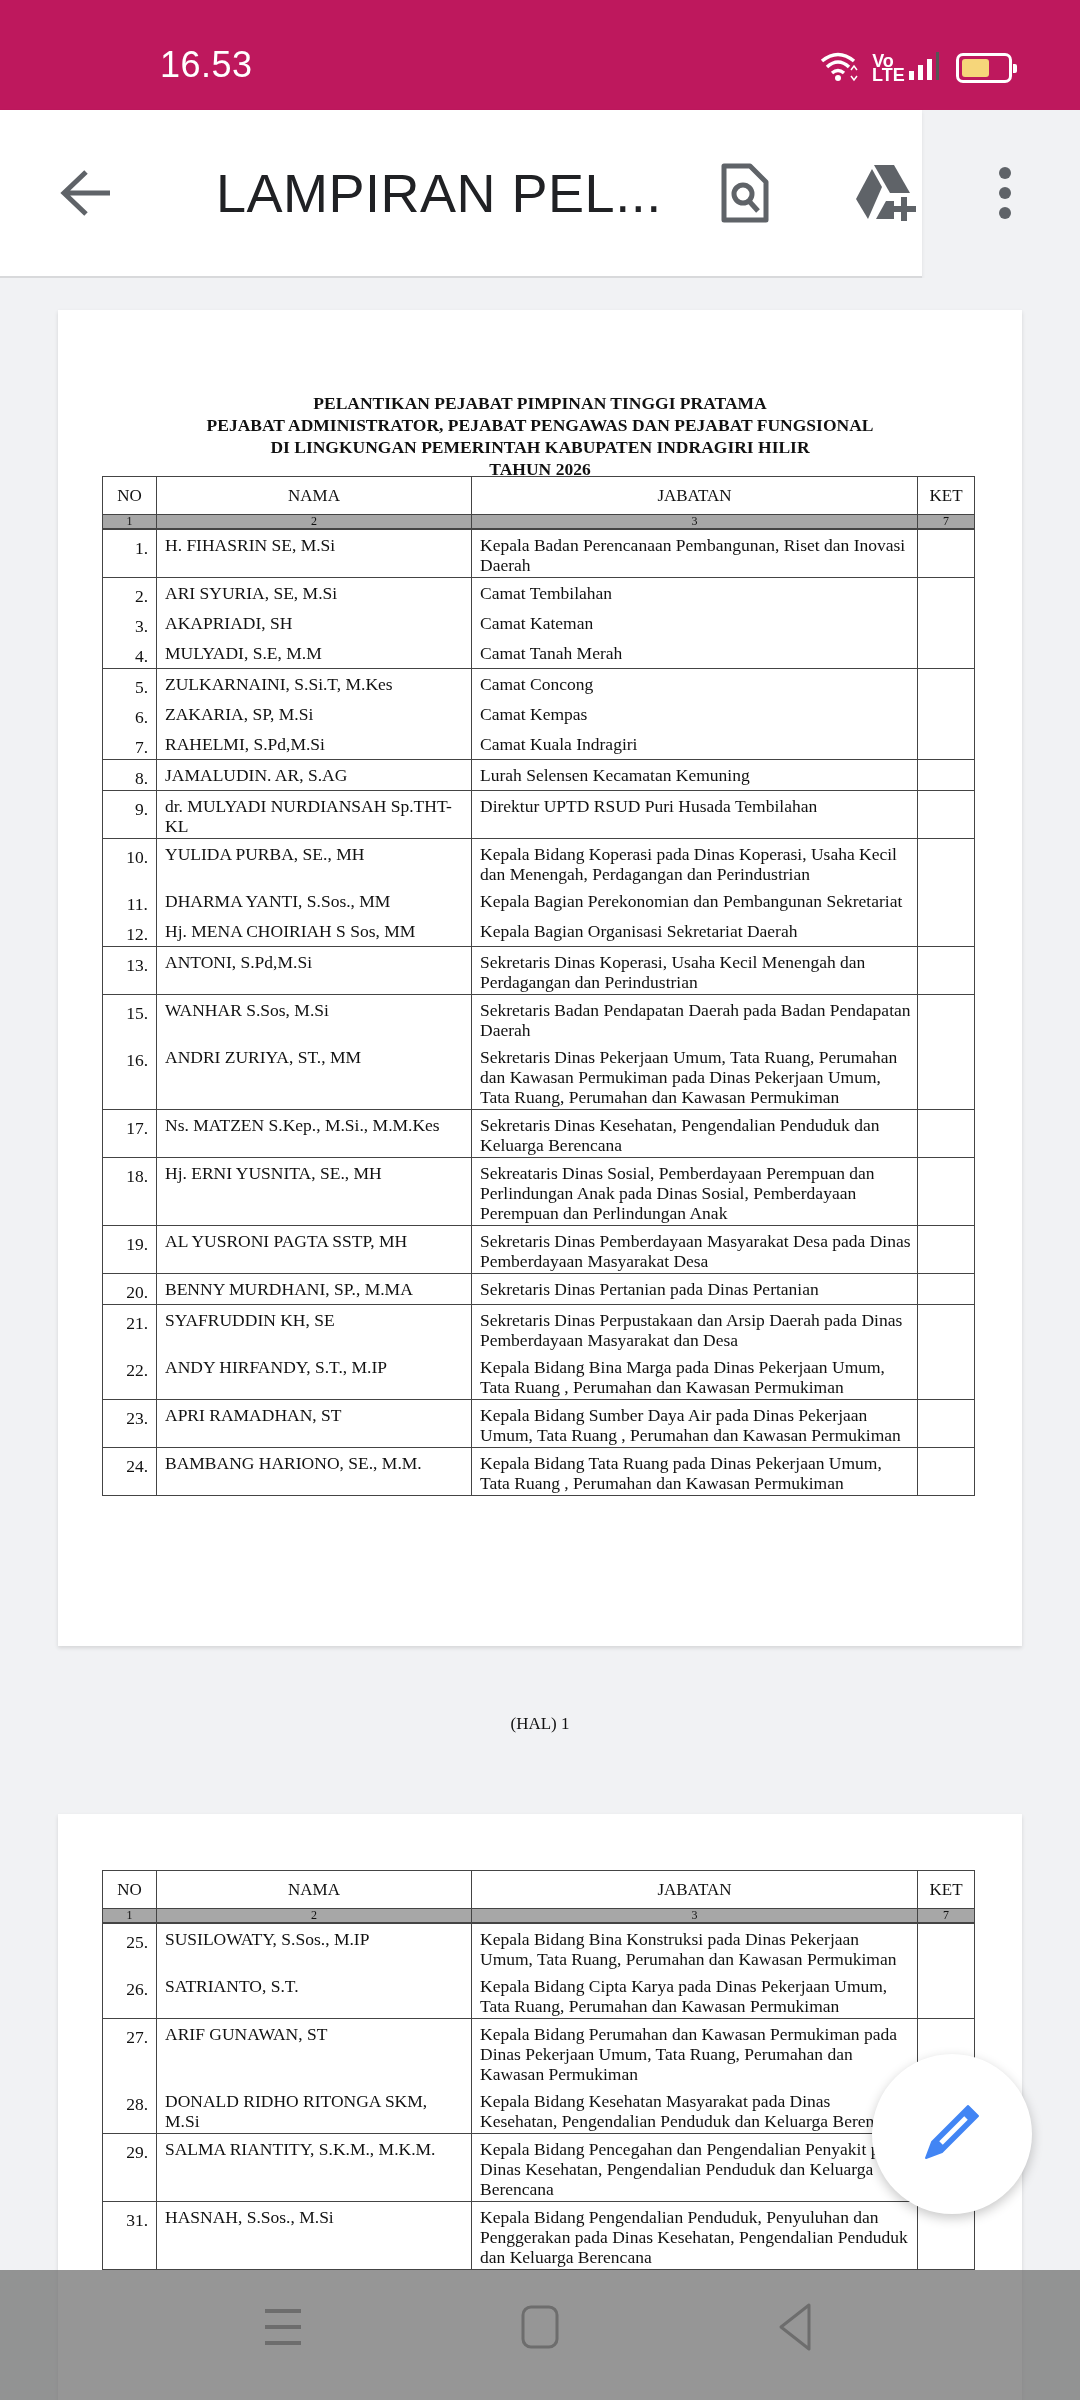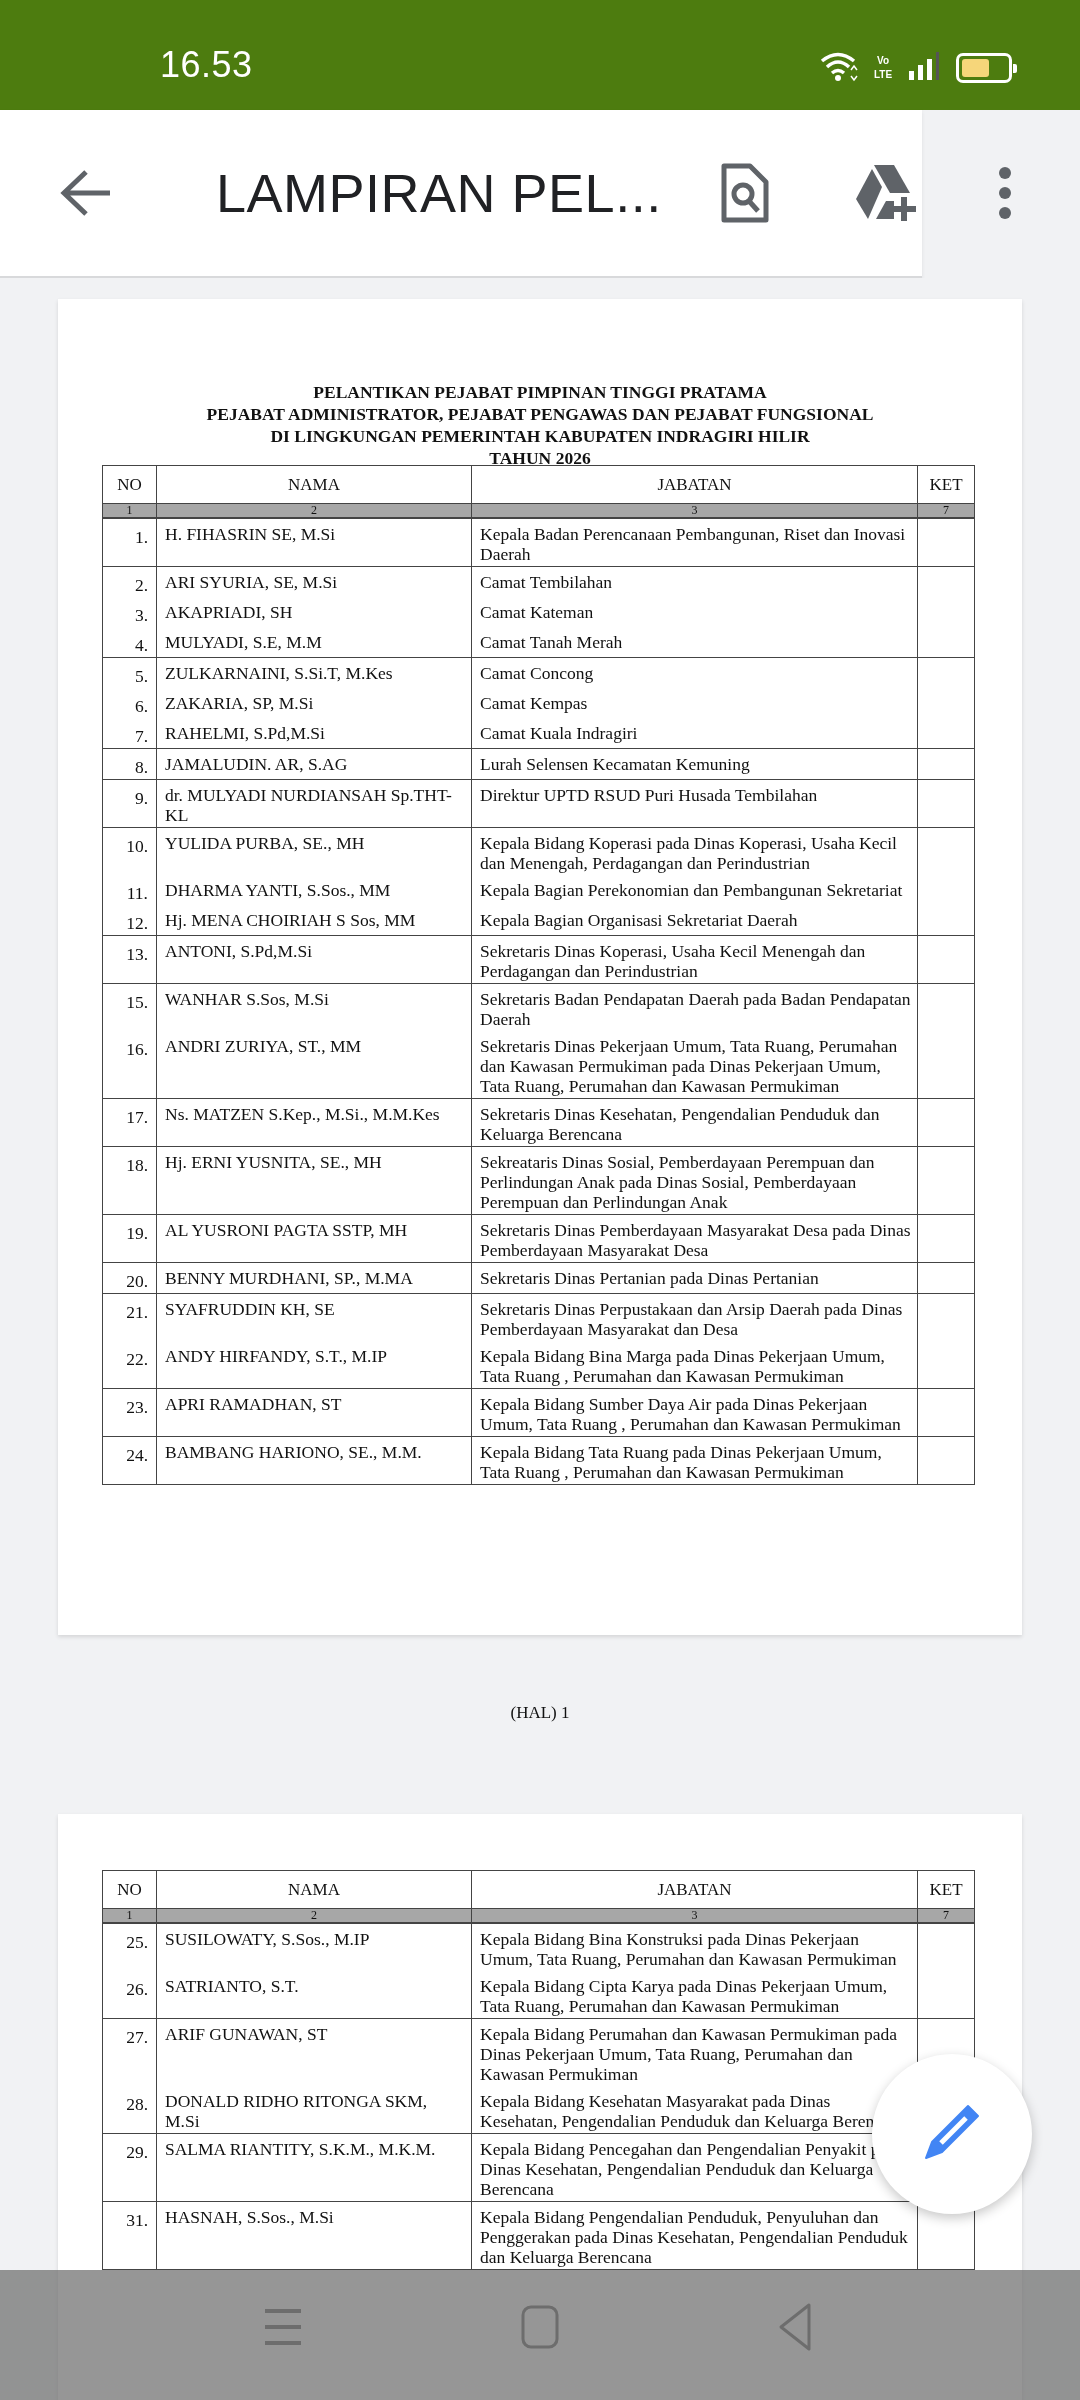--- a/index.html
+++ b/index.html
@@ -1,34 +1,34 @@
 <!DOCTYPE html>
 <html><head>
 <meta charset="utf-8">
 <style>
   * { box-sizing: border-box; margin: 0; padding: 0; }
   html, body { width: 1080px; height: 2400px; overflow: hidden; background: #f1f2f4; }
   body { position: relative; font-family: "Liberation Sans", sans-serif; }
 
-  .status-bar { position: absolute; left: 0; top: 0; width: 1080px; height: 110px; background: #4d7c0f; color: #fff; padding-left: 28px; }
+  .status-bar { position: absolute; left: 0; top: 0; width: 1080px; height: 110px; background: #be185d; color: #fff; padding-left: 28px; }
   .status-time { position: absolute; left: 160px; top: 44px; font-size: 36px; letter-spacing: 0.5px; }
   .status-icons { position: absolute; right: 68px; top: 50px; display: flex; align-items: center; gap: 14px; }
-  .volte { font-size: 10px; line-height: 14px; font-weight: bold; text-align: center; width: 22px; }
+  .volte { font-size: 18px; line-height: 14px; font-weight: bold; text-align: center; width: 22px; }
   .battery { width: 56px; height: 30px; border: 3px solid #fff; border-radius: 7px; position: relative; padding: 3px; }
   .battery::after { content: ""; position: absolute; right: -8px; top: 8px; width: 4px; height: 9px; background: #fff; border-radius: 0 2px 2px 0; }
   .battery-fill { height: 100%; background: #f6d67a; border-radius: 3px; }
 
   .app-bar { position: absolute; left: 0; top: 110px; width: 922px; height: 168px; background: #fff; border-bottom: 2px solid #d8d9db; box-shadow: 0 2px 4px rgba(0,0,0,0.08); }
   .back-btn { position: absolute; left: 50px; top: 52px; width: 70px; height: 66px; display: flex; align-items: center; justify-content: center; }
   .doc-title { position: absolute; left: 216px; top: 52px; font-size: 54px; color: #202124; letter-spacing: 0.5px; }
   .ab-icon { position: absolute; top: 50px; width: 70px; height: 70px; display: flex; align-items: center; justify-content: center; }
 
   .viewer { position: absolute; left: 0; top: 278px; width: 1080px; height: 2122px; overflow: hidden; background: #f1f2f4; }
   .page { position: absolute; left: 58px; width: 964px; background: #fff; box-shadow: 0 2px 4px rgba(0,0,0,0.12); font-family: "DejaVu Serif", "Liberation Serif", serif; color: #111; }
-  .page-1 { top: 21px; height: 1336px; padding-left: 40px; }
+  .page-1 { top: 32px; height: 1336px; padding-left: 40px; }
   .page-2 { top: 1536px; height: 700px; }
 
   .doc-heading { position: absolute; left: 0; top: 82px; width: 100%; text-align: center; font-weight: bold; font-size: 17.5px; line-height: 22px; font-family: "Liberation Serif", serif; }
   .page-footer { position: absolute; left: 0; top: 1404px; width: 100%; text-align: center; font-size: 17px; font-family: "Liberation Serif", serif; }
 
   table.lamp { position: absolute; left: 44px; width: 872px; border-collapse: collapse; table-layout: fixed; font-family: "Liberation Serif", serif; font-size: 17.5px; line-height: 20px; }
   .page-1 table.lamp { top: 166px; }
   .page-2 table.lamp { top: 56px; }
   table.lamp col.c-no { width: 54px; }
   table.lamp col.c-nama { width: 315px; }

